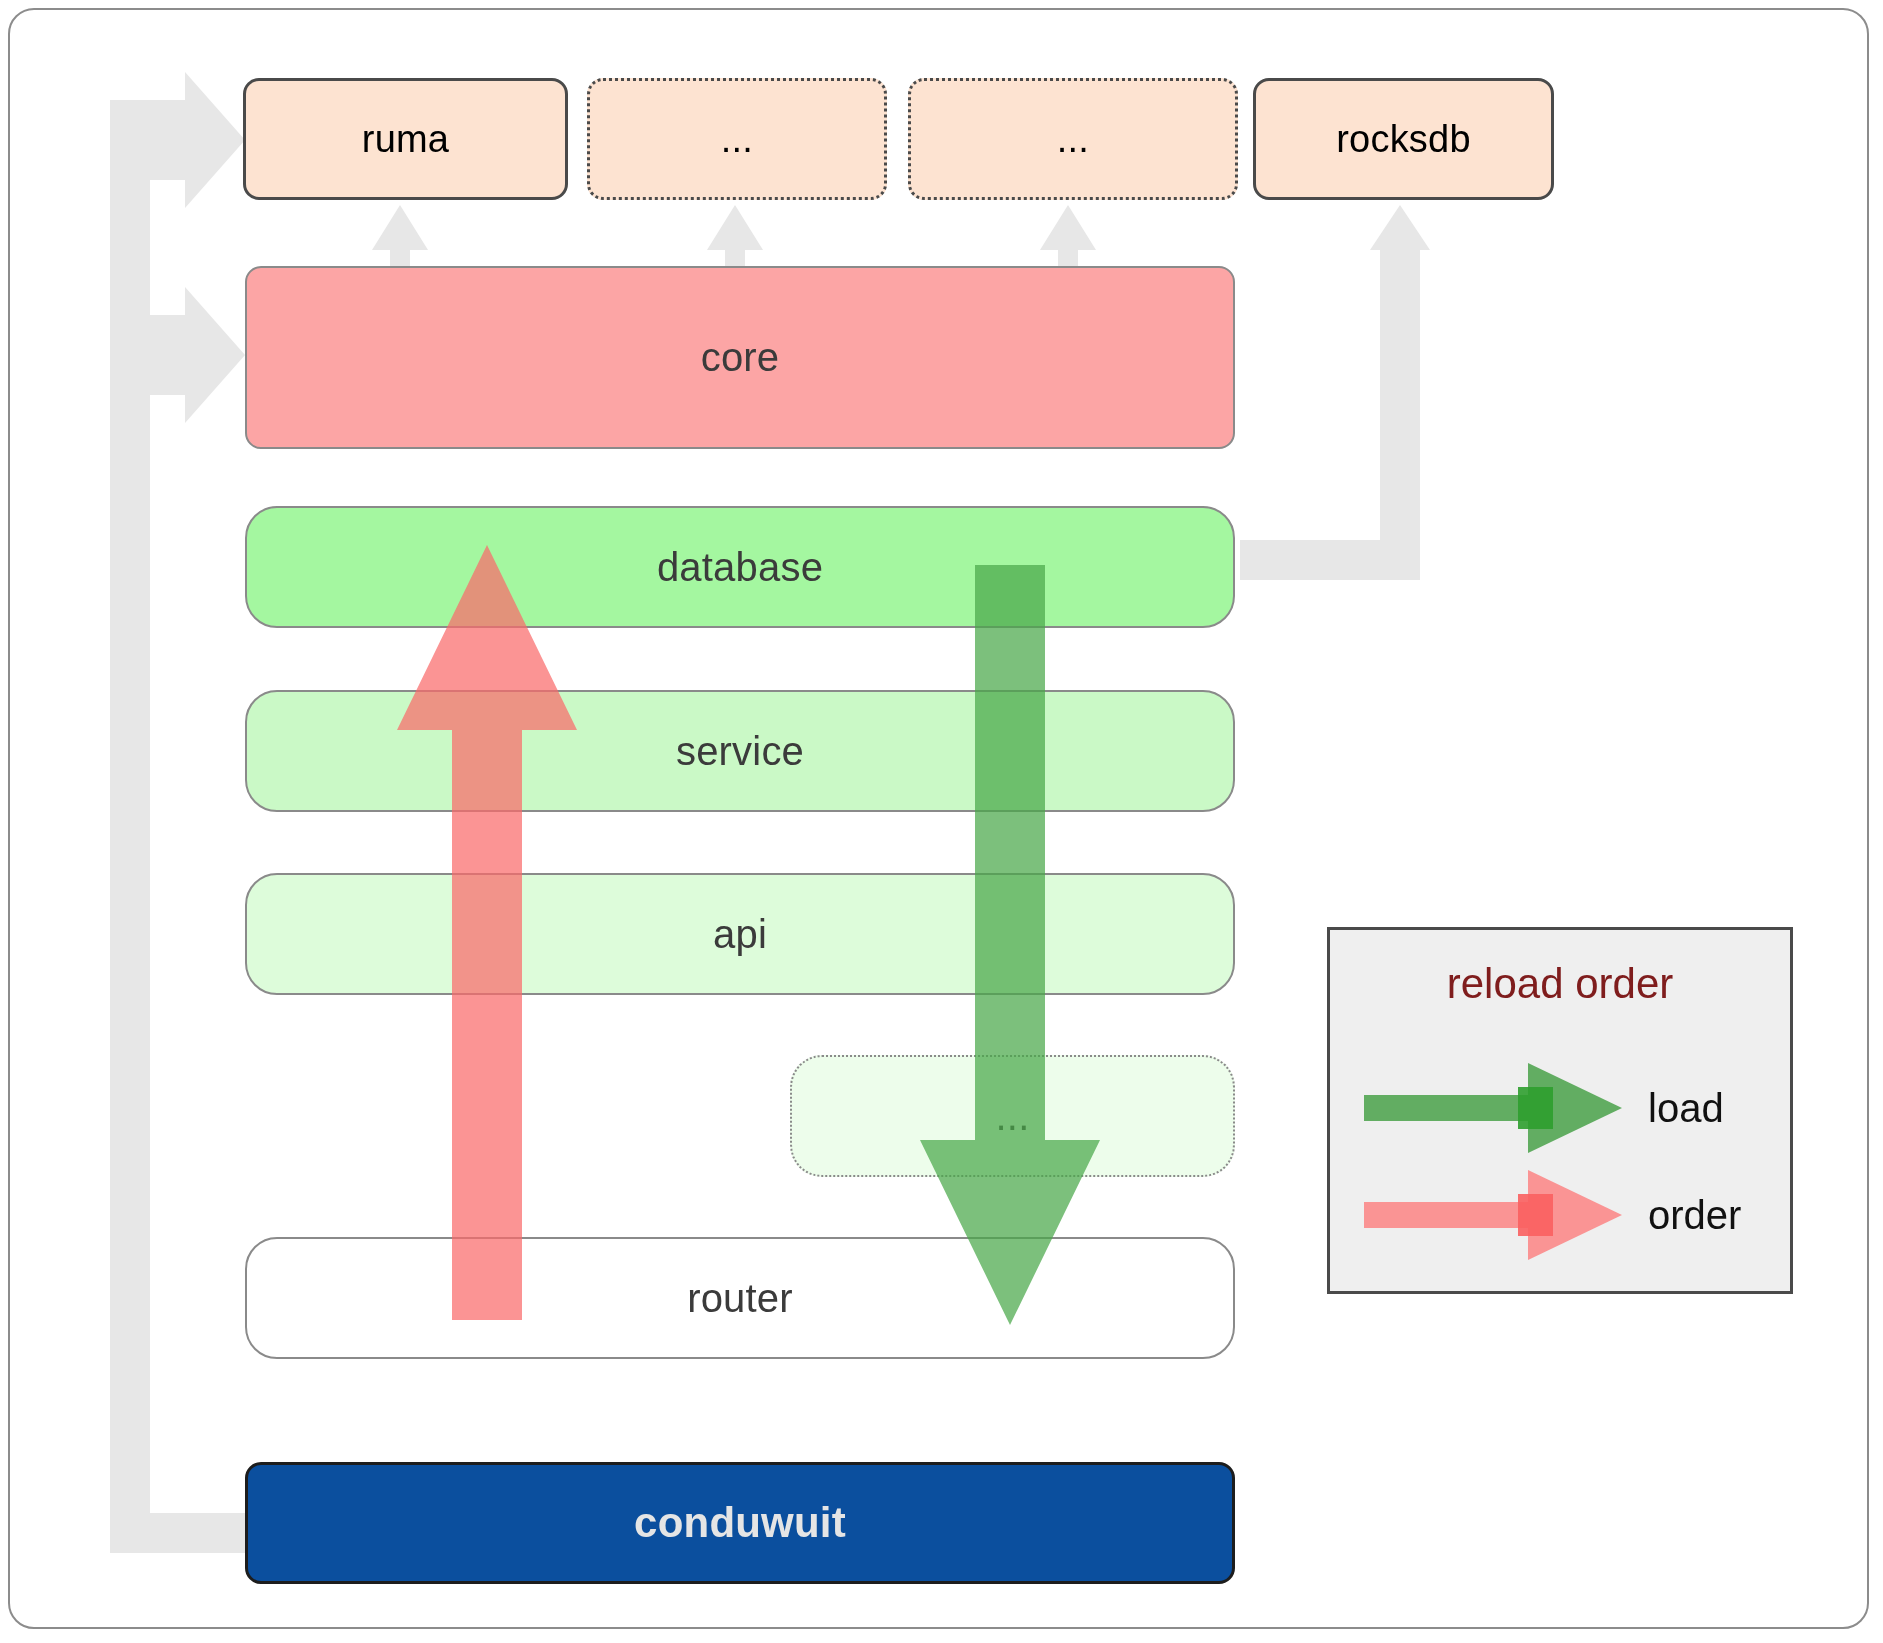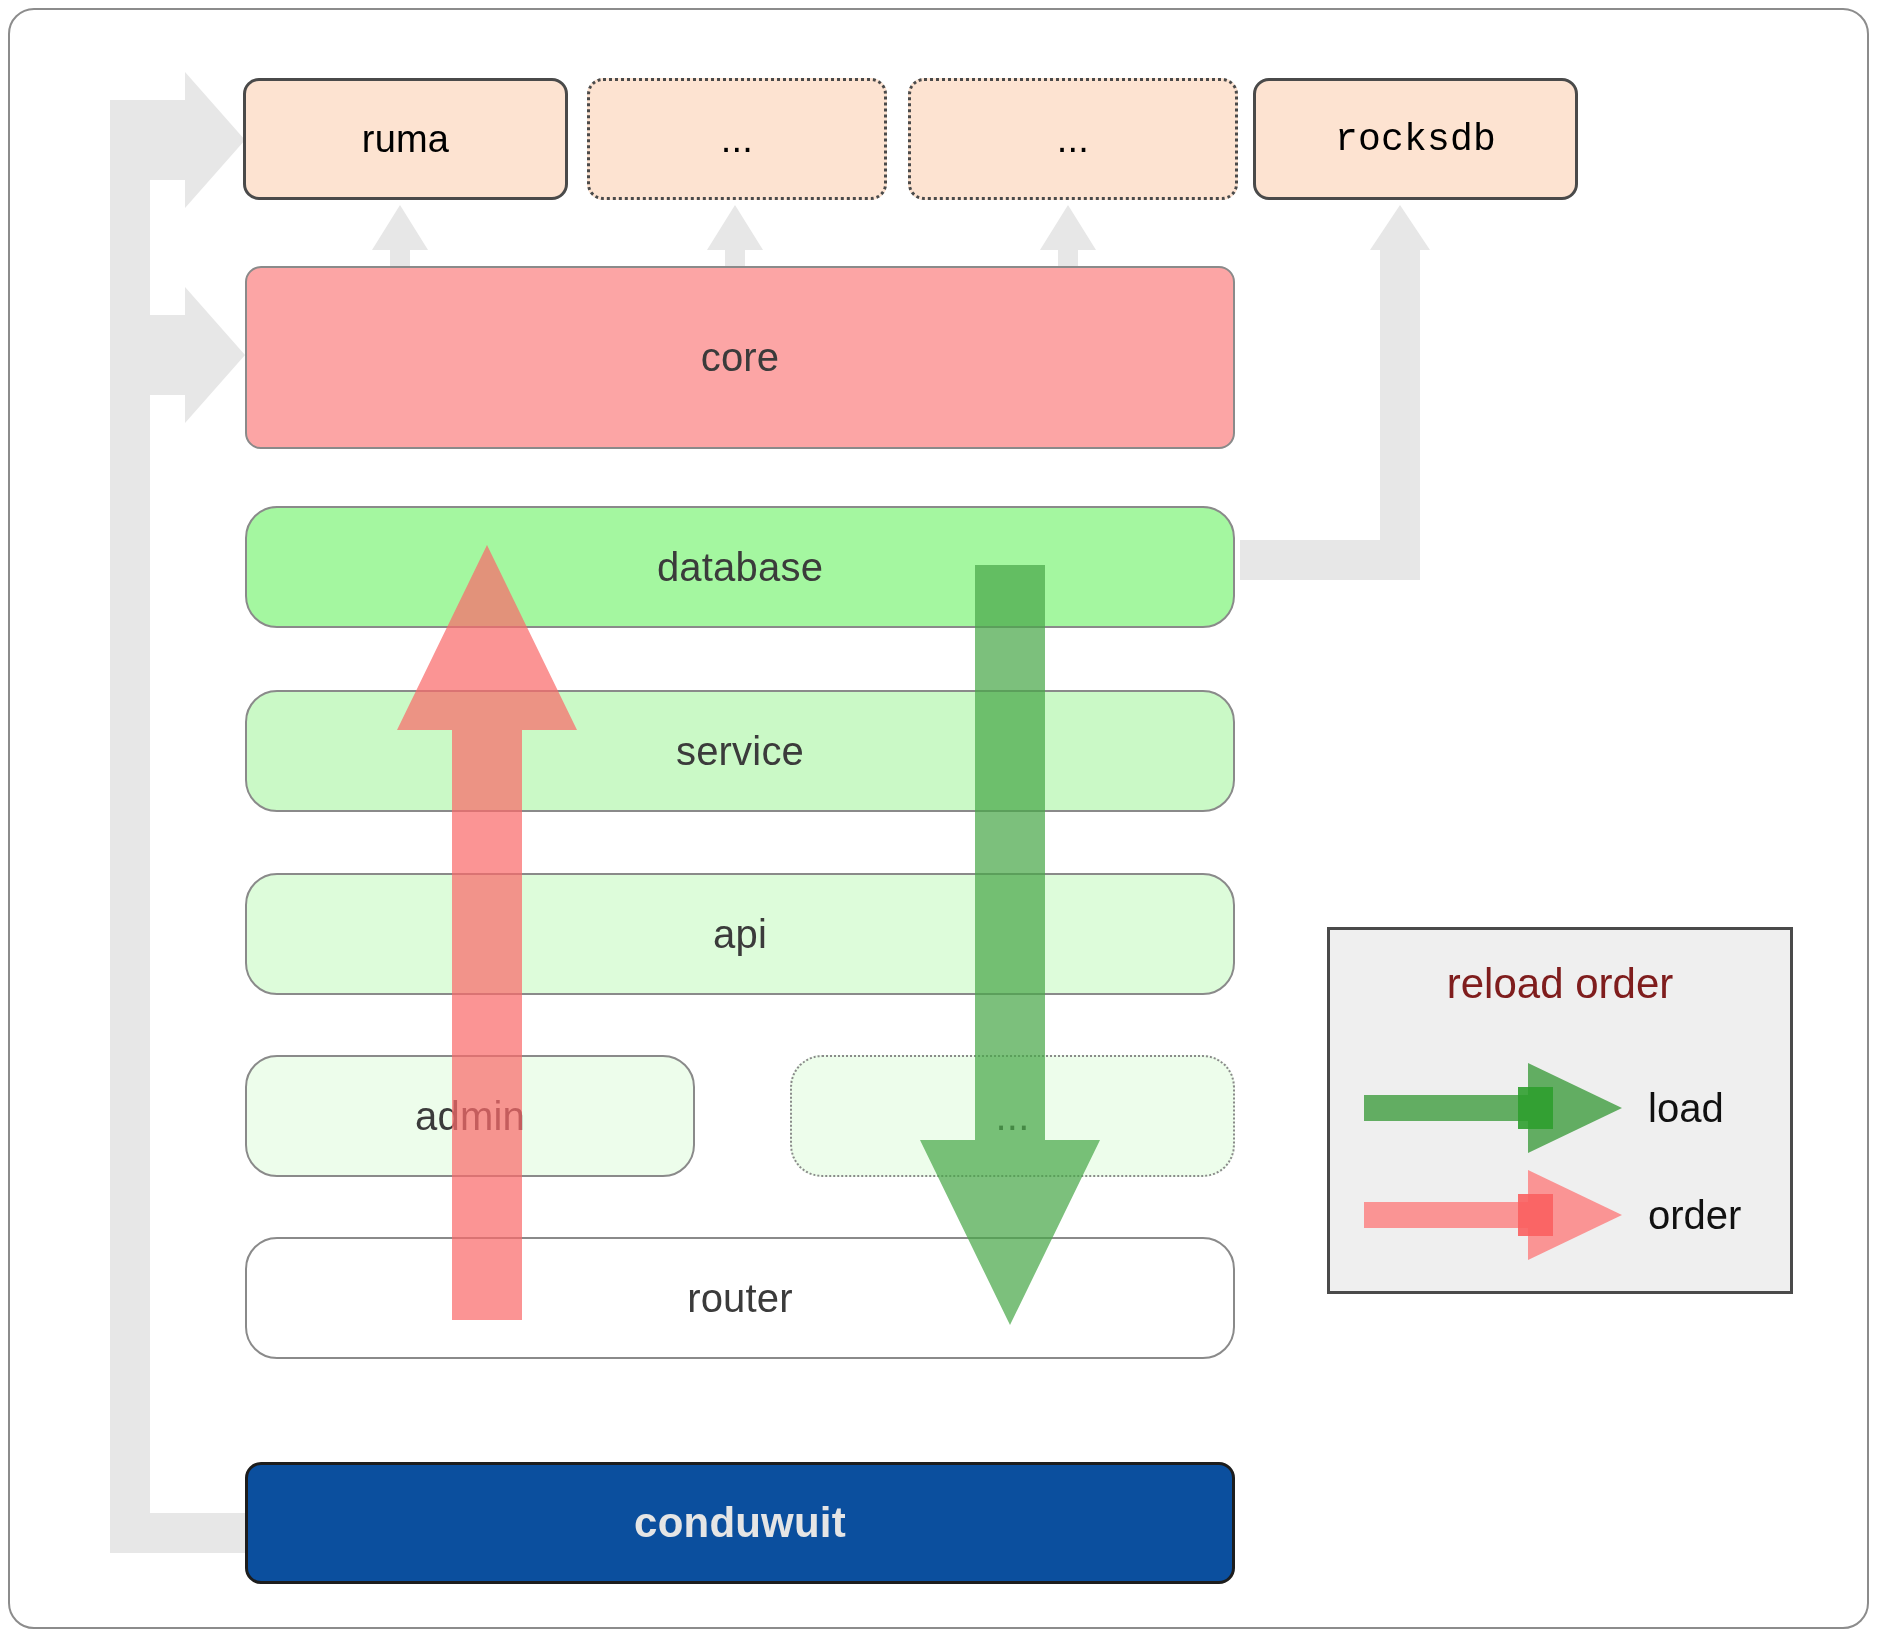--- a/index.html
+++ b/index.html
@@ -161,43 +161,40 @@
   </div>
 
   <div class="node dep dotted" style="left:587px; top:78px; width:300px; height:122px;">
     <span>...</span>
   </div>
 
   <div class="node dep dotted" style="left:908px; top:78px; width:330px; height:122px;">
     <span>...</span>
   </div>
 
-  <div class="node dep" style="left:1253px; top:78px; width:325px; height:122px;font-family:Liberation Mono, monospace;">
+  <div class="node dep" style="left:1253px; top:78px; width:301px; height:122px;">
     <span>rocksdb</span>
   </div>
 
   <div class="node core-box" style="left:245px; top:266px; width:990px; height:183px;">
     <span>core</span>
   </div>
 
   <div class="node layer" style="left:245px; top:506px; width:990px; height:122px; background:#a4f7a0;">
     <span>database</span>
   </div>
 
   <div class="node layer" style="left:245px; top:690px; width:990px; height:122px; background:#caf9c6;">
     <span>service</span>
   </div>
 
   <div class="node layer" style="left:245px; top:873px; width:990px; height:122px; background:#ddfcda;">
     <span>api</span>
   </div>
 
-  <div class="node layer" style="left:245px; top:1055px; width:450px; height:122px; background:#edfdeb;">
-    <span>admin</span>
-  </div>
 
   <div class="node layer dotted" style="left:790px; top:1055px; width:445px; height:122px; background:#edfdeb;">
     <span>...</span>
   </div>
 
   <div class="node layer" style="left:245px; top:1237px; width:990px; height:122px; background:#ffffff;">
     <span>router</span>
   </div>
 
   <div class="node root-box" style="left:245px; top:1462px; width:990px; height:122px;">

